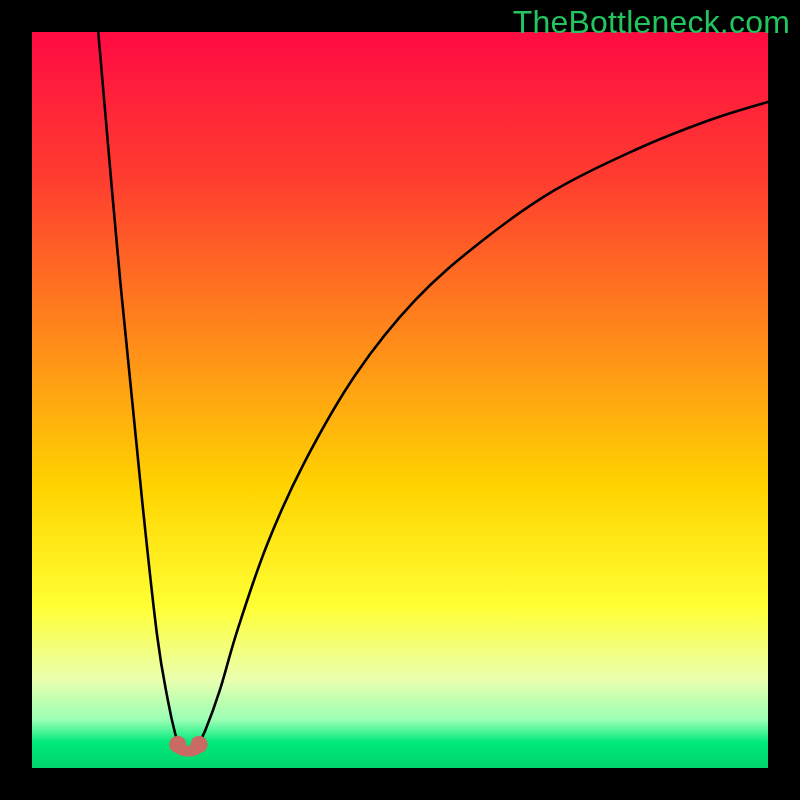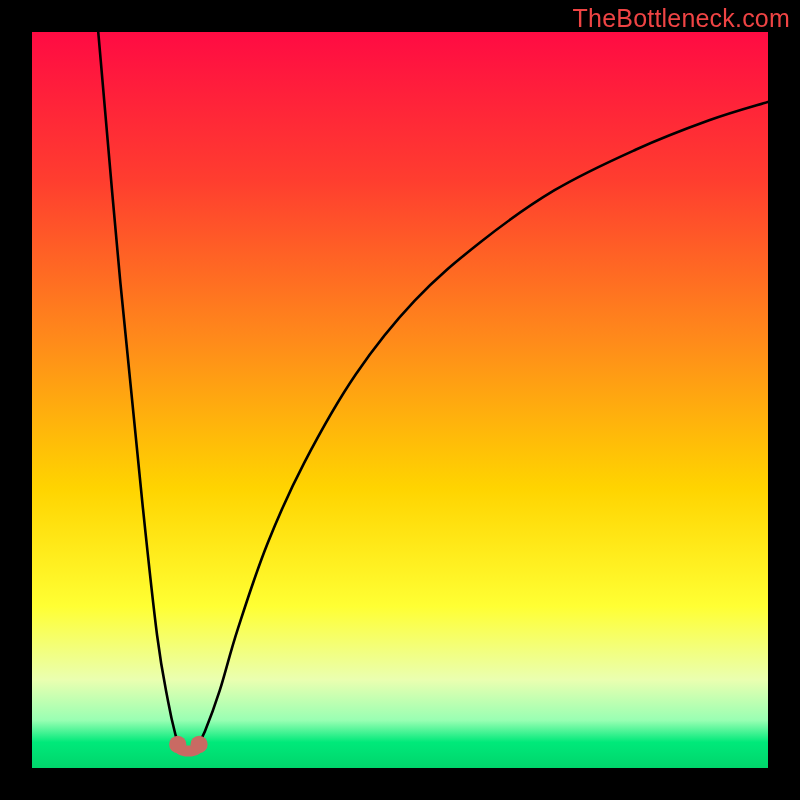--- a/index.html
+++ b/index.html
@@ -29,22 +29,22 @@
     left: 0;
     top: 0;
     width: 736px;
     height: 736px;
   }
   .watermark {
     position: absolute;
     top: 4px;
     right: 10px;
     font-family: Arial, Helvetica, sans-serif;
-    font-size: 25px;
-    color: #ef4444;
+    font-size: 32px;
+    color: #22c55e;
     letter-spacing: 0.2px;
     user-select: none;
   }
 </style>
 </head>
 <body>
 
 <div class="stage">
   <div class="plot">
     <svg viewBox="0 0 736 736" preserveAspectRatio="none">

